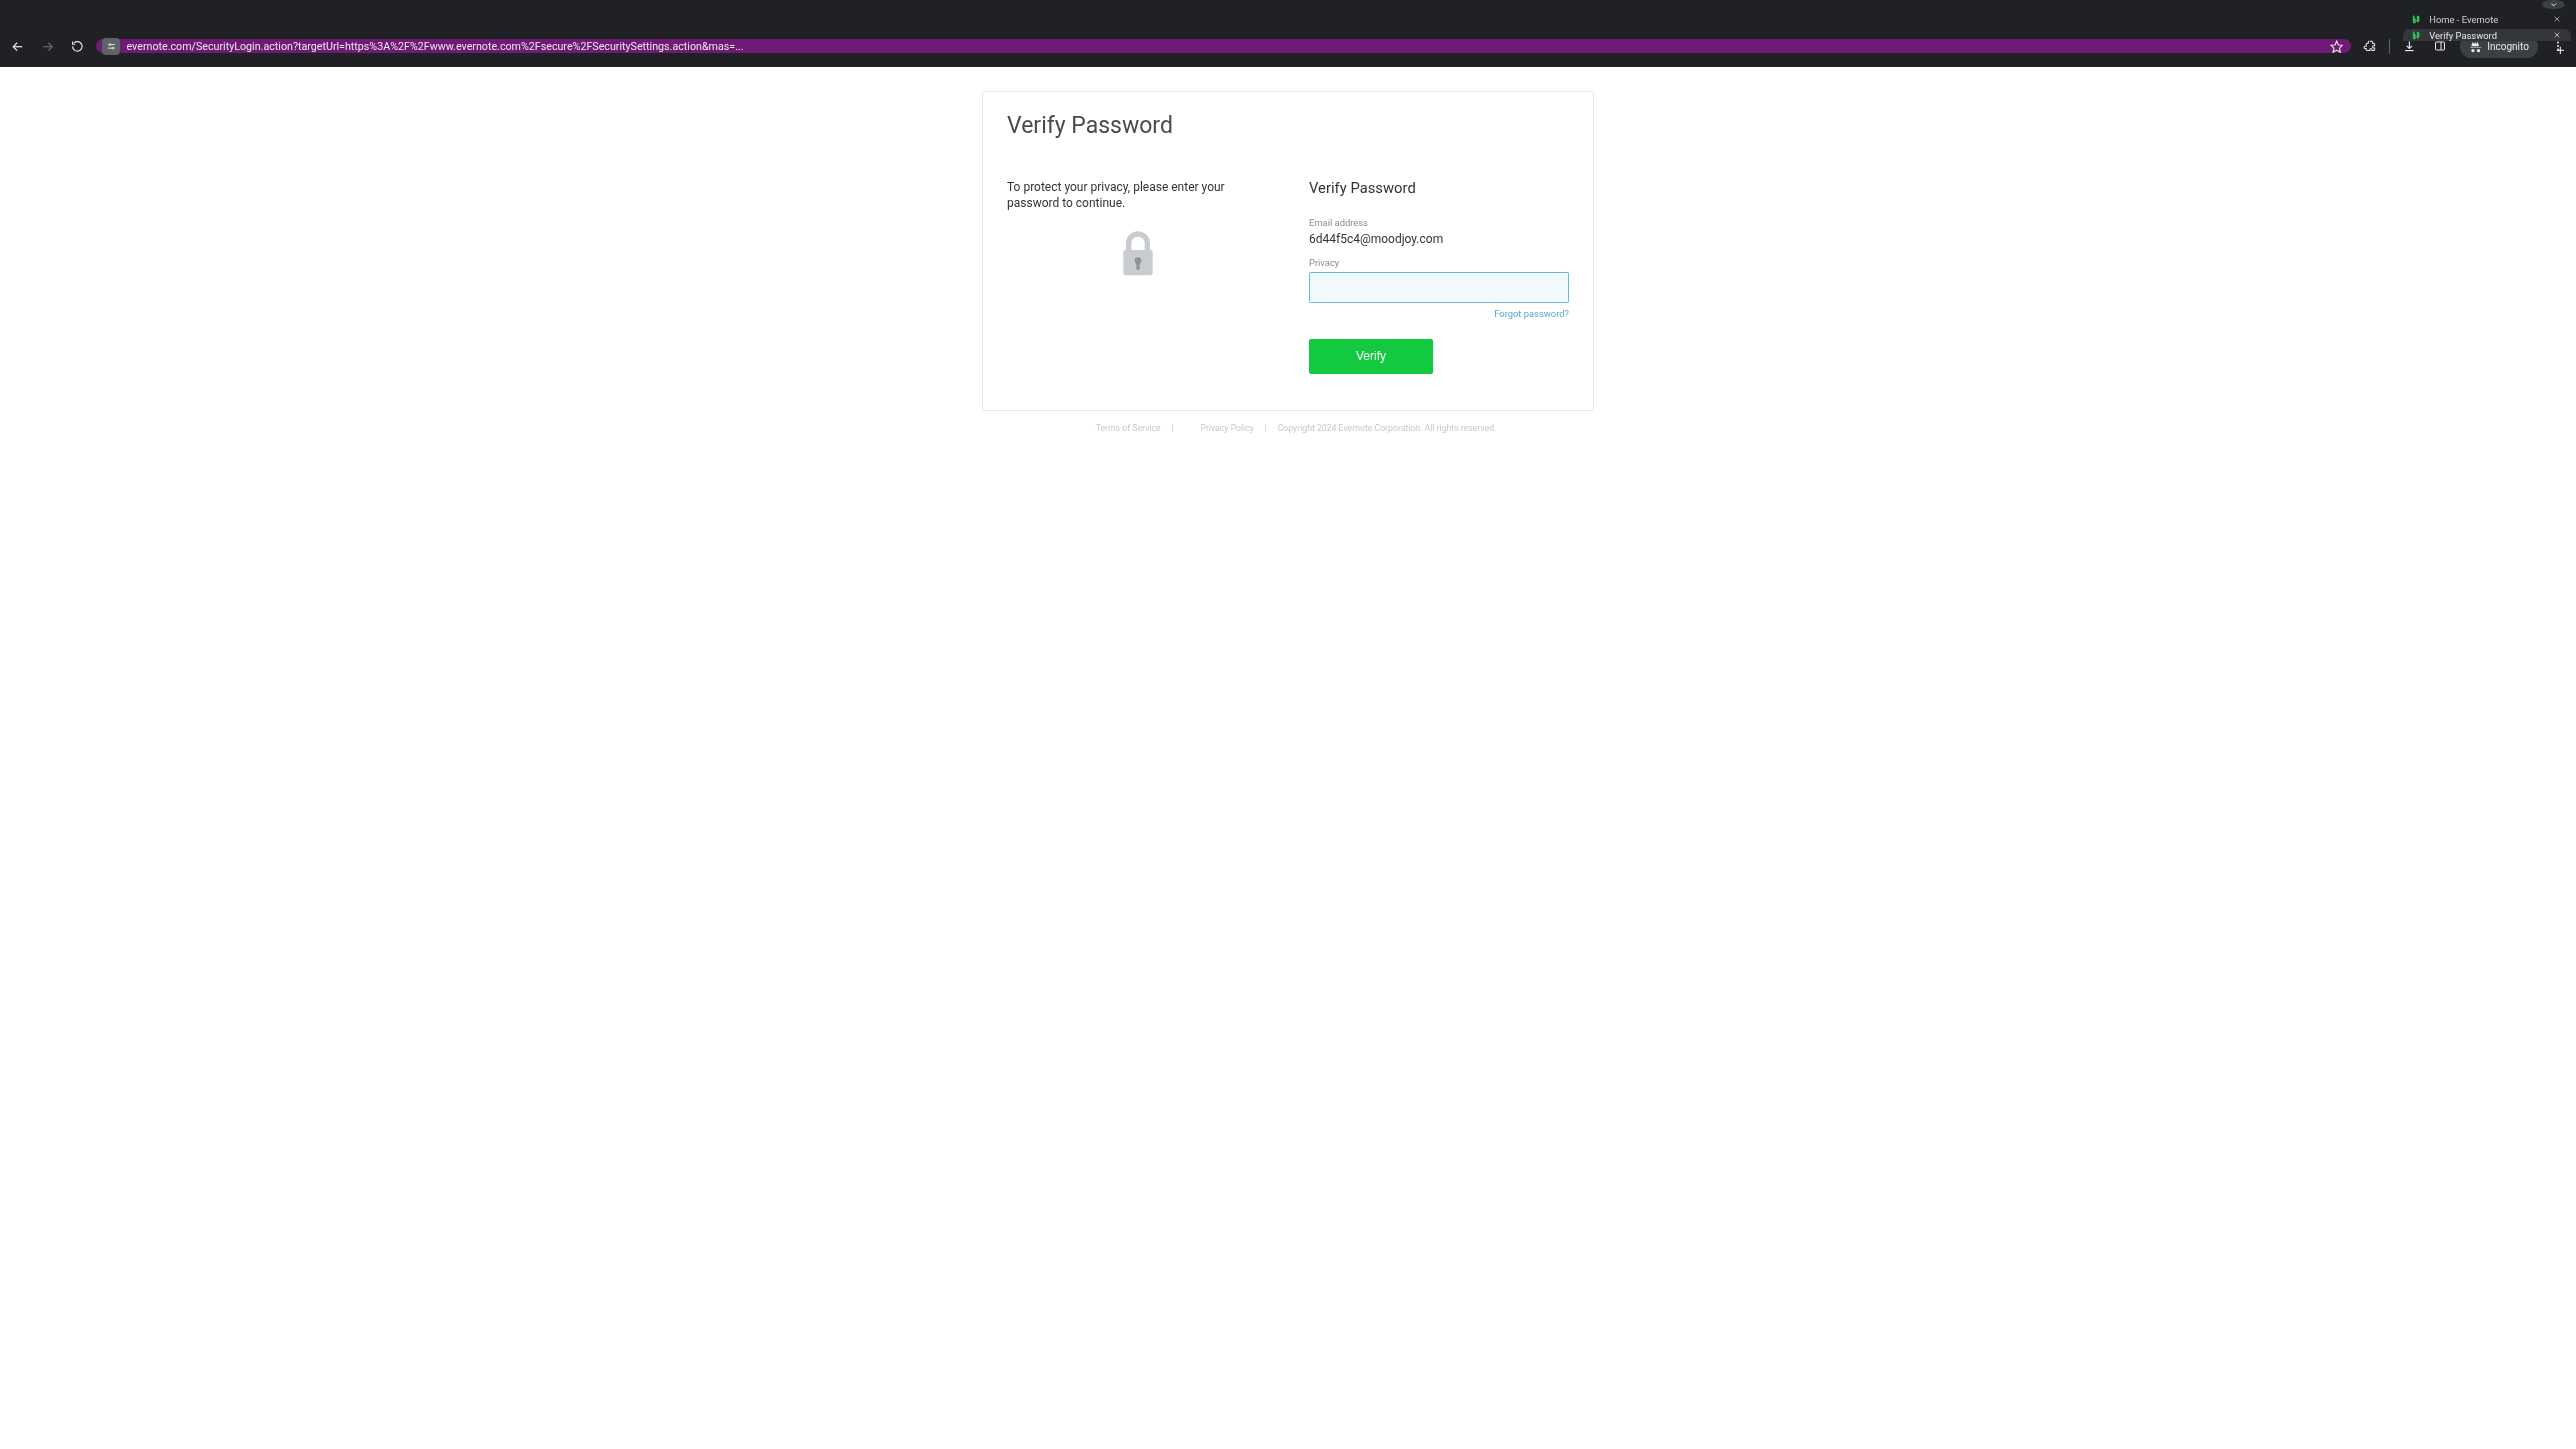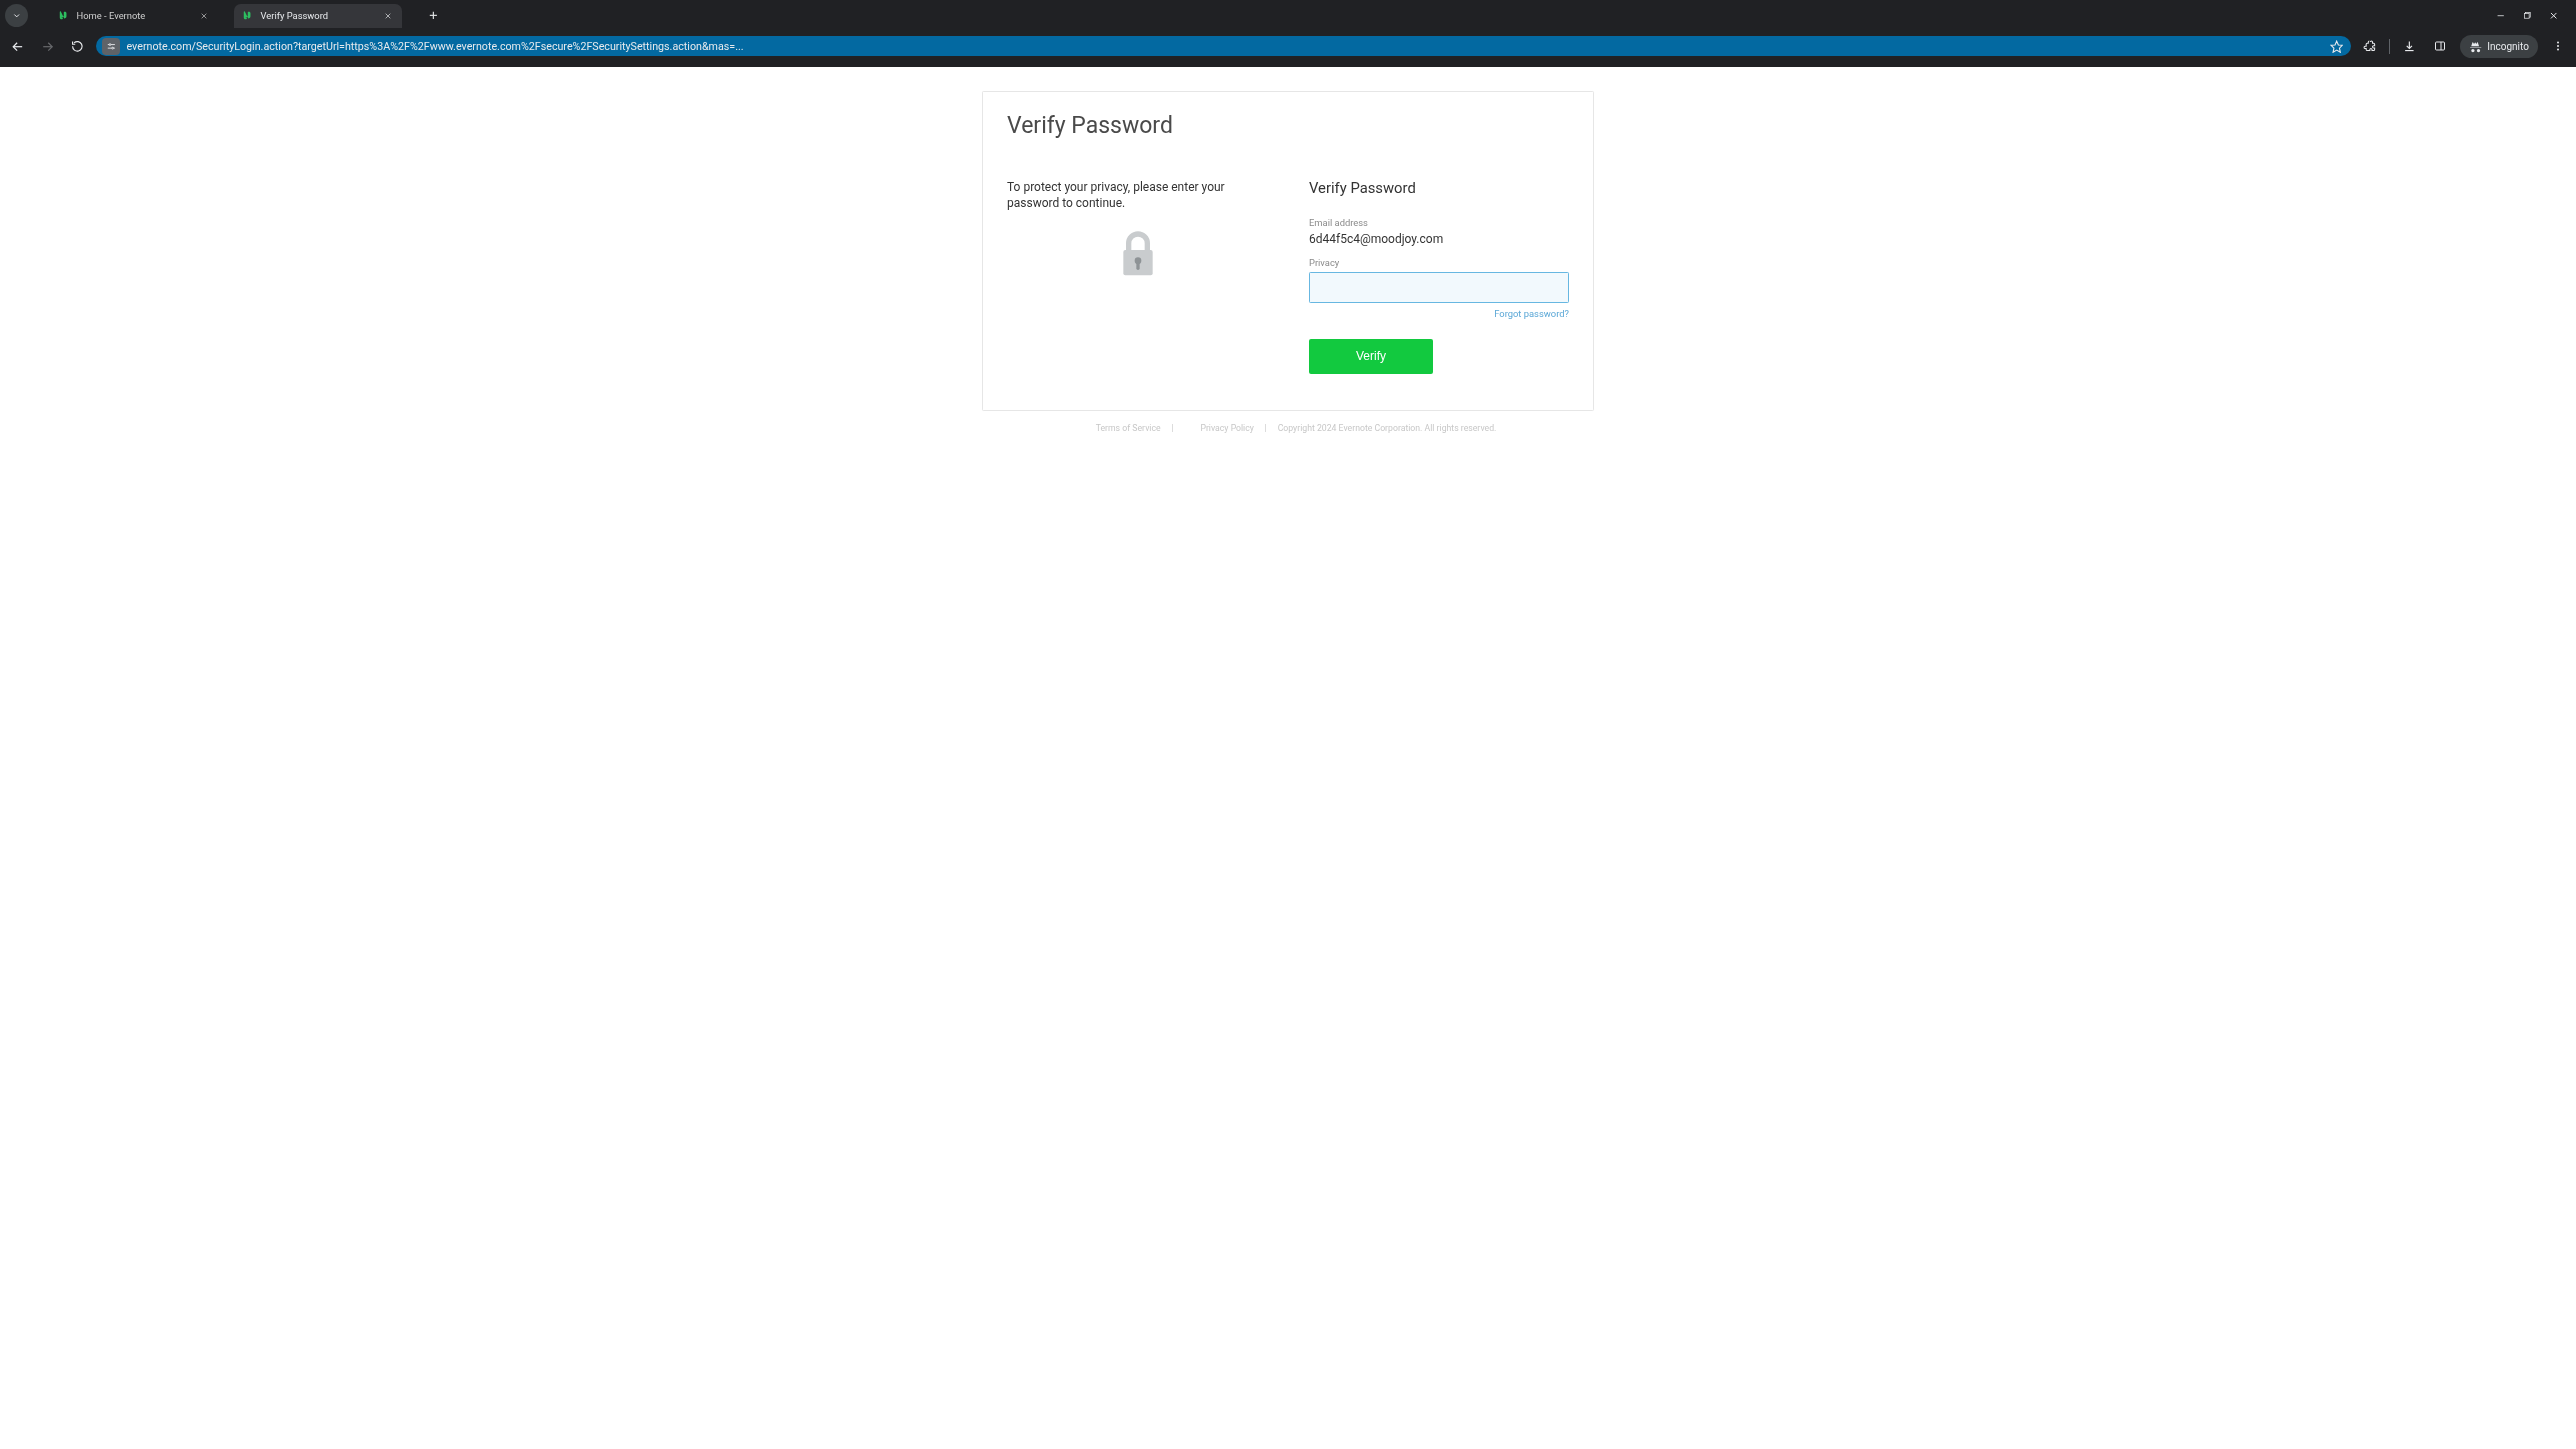--- a/index.html
+++ b/index.html
@@ -1,21 +1,21 @@
 <!DOCTYPE html>
 <html style="font-size:10.7px"><head>
 <meta charset="utf-8">
 <style>
   * { margin: 0; padding: 0; box-sizing: border-box; }
   html, body { width: 100%; height: 100%; font-family: -apple-system, BlinkMacSystemFont, "Segoe UI", Roboto, Helvetica, Arial, sans-serif; }
   body { background: #fff; overflow: hidden; }
 
   
   .browser-chrome { background: #202124; color: #e8eaed; }
-  .tab-strip { display: flex; align-items: center; height: 31px; padding: 0 5.4px; gap: 16px; }
+  .tab-strip { display: flex; align-items: flex-end; height: 31px; padding: 0 5.4px; gap: 4px; flex-direction: column; }
   .search-tabs-btn {
     width: 23px; height: 23px; border-radius: 50%; background: #3c4043;
     display:flex; align-items:center; justify-content:center; margin-right:5.4px;
   }
   .tab {
     display:flex; align-items:center; gap:6.7px;
     height: 24px; padding: 0 8px; border-radius: 6.7px 6.7px 0 0;
     min-width: 168px; max-width: 181px;
     color:#cfcfcf; position:relative;
   }
@@ -28,21 +28,21 @@
   .window-controls { display:flex; gap:12px; padding-right:9.4px; }
   .win-btn { width:14.8px; height:14.8px; display:flex; align-items:center; justify-content:center; }
 
   .toolbar {
     display:flex; align-items:center; gap:6.7px;
     height: 36px; padding: 0 6.7px 5.4px 6.7px;
   }
   .nav-btn { width:23px; height:23px; display:flex; align-items:center; justify-content:center; border-radius:50%; }
   .nav-btn.disabled { opacity:.35; }
   .omnibox {
-    flex:1 1 auto; height:20px; background:#0369a1; border-radius:12.7px;
+    flex:1 1 auto; height:14px; background:#701a75; border-radius:12.7px;
     display:flex; align-items:center; padding:0 6.7px; gap:6.7px; color:#e8eaed;
   }
   .site-chip { width:17.4px; height:17.4px; border-radius:4px; background:#5f6368; display:flex; align-items:center; justify-content:center; font-size:8px; }
   .url { flex:1 1 auto; font-size:10.7px; white-space:nowrap; overflow:hidden; text-overflow:ellipsis; }
   .omni-icon { width:16px; height:16px; display:flex; align-items:center; justify-content:center; }
   .toolbar-right { display:flex; align-items:center; gap:8px; }
   .toolbar-sep { width:0.7px; height:14.8px; background:#5f6368; }
   .incognito-pill {
     display:flex; align-items:center; gap:5px; background:#3c4043; color:#e8eaed;
     height:23px; padding:0 9.4px; border-radius:11.4px; font-size:10px;

